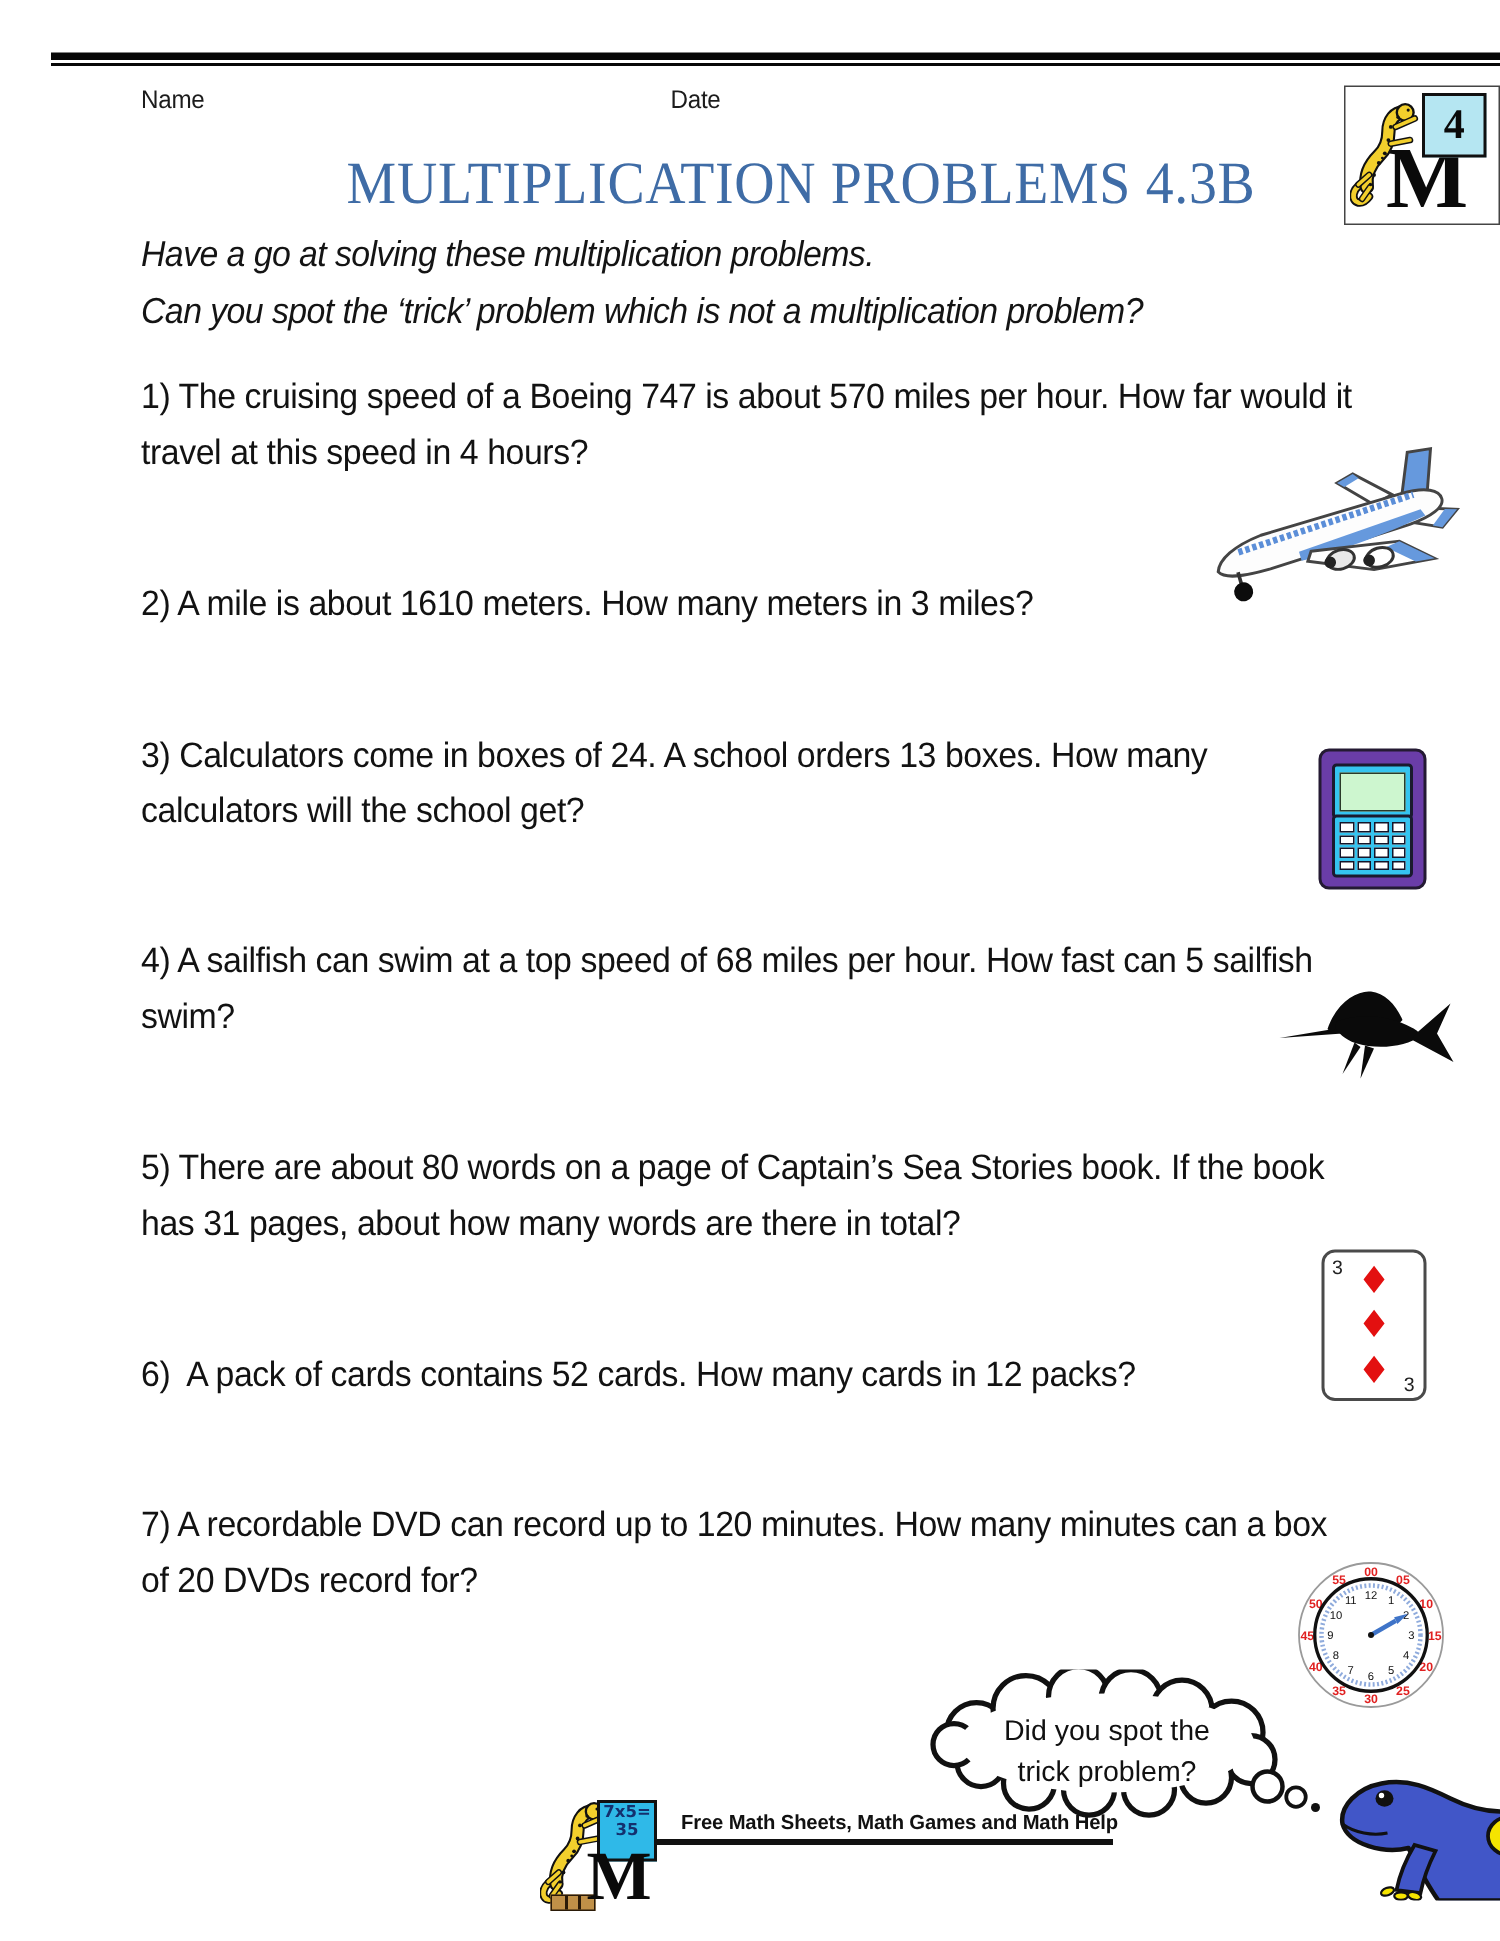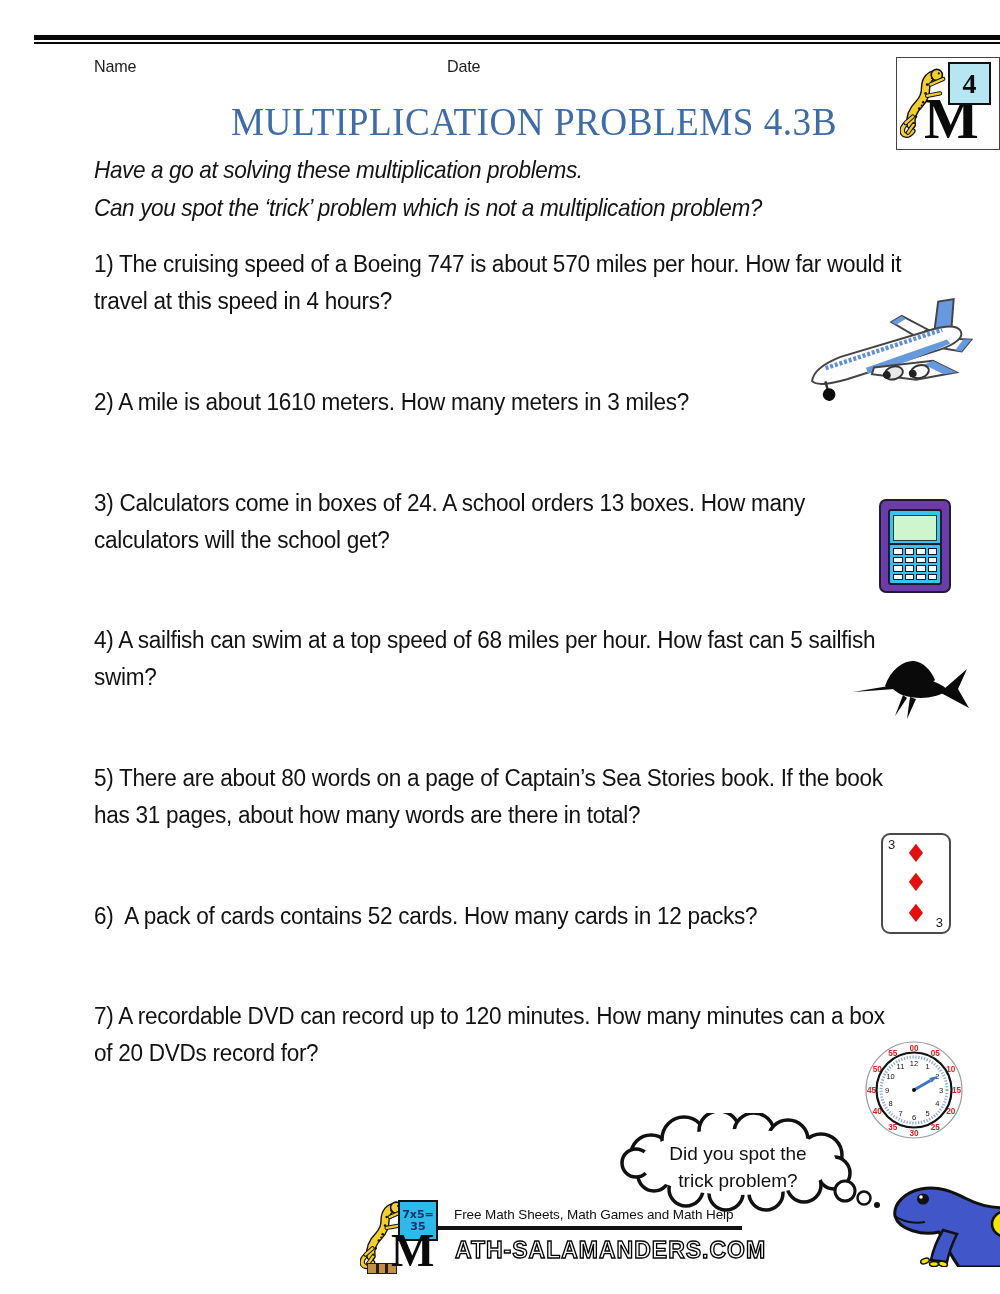--- a/index.html
+++ b/index.html
@@ -34,28 +34,28 @@
   #calculator .pad{position:absolute;left:7px;top:42px;right:7px;bottom:6px;background:#35c4f0;
      border:2px solid #1a1a2e;border-radius:3px;display:grid;grid-template-columns:repeat(4,1fr);
      grid-template-rows:repeat(4,1fr);gap:2px;padding:3px;box-sizing:border-box;}
   #calculator .key{background:#fff;border:1.5px solid #15152a;}
   
   #playing-card{left:847px;top:833px;width:66px;height:97px;background:#fff;border:2px solid #4a4a4a;border-radius:9px;}
   .card-rank{position:absolute;font-size:13px;color:#222;}
   .pip{position:absolute;left:50%;transform:translateX(-50%);color:#e31010;font-size:25px;line-height:1;
        font-family:"DejaVu Sans",sans-serif;}
   
-  #footer-tagline{left:420px;top:1207px;font-size:13.5px;font-weight:normal;color:#111;letter-spacing:-0.1px;}
+  #footer-tagline{left:420px;top:1207px;font-size:13.5px;font-weight:bold;color:#111;letter-spacing:-0.1px;}
   #footer-divider{left:404px;top:1226px;width:304px;height:4px;background:#111;}
   #footer-bigM{left:357px;top:1228px;font-family:"Liberation Serif",serif;font-weight:bold;
      font-size:46px;line-height:1;color:#0a0a0a;}
   #footer-site{left:421px;top:1237px;font-family:"Liberation Sans",sans-serif;font-weight:800;
      font-size:23px;letter-spacing:1px;color:#fafafa;-webkit-text-stroke:1.35px #000;}
   #footer-board{left:364px;top:1200px;width:36px;height:37px;background:#2fb9e8;border:2.5px solid #111;
-     display:flex;flex-direction:column;align-items:center;justify-content:center;
+     display:flex;flex-direction:column;align-items:center;justify-content:flex-start;
      font-family:"DejaVu Sans",sans-serif;font-weight:bold;font-size:11px;line-height:12px;color:#14306e;}
   #footer-stool{left:333px;top:1263px;width:28px;height:9px;background:#c09048;border:1.5px solid #2a1a08;
      background-image:linear-gradient(90deg,transparent 30%,#2a1a08 30%,#2a1a08 38%,transparent 38%,transparent 62%,#2a1a08 62%,#2a1a08 70%,transparent 70%);}
   svg text{font-family:"Liberation Sans",sans-serif;}
 </style>
 </head>
 <body>
 
 <svg width="0" height="0" style="position:absolute" aria-hidden="true">
   <symbol id="sal" viewBox="0 0 60 90">
@@ -280,15 +280,14 @@
       <use href="#sal"></use>
     </svg>
   <div id="footer-stool" class="abs"></div>
   <div id="footer-board" class="abs">
     <div>7x5=</div>
     <div>35</div>
   </div>
   <div id="footer-bigM" class="abs">M</div>
   <div id="footer-tagline" class="abs">Free Math Sheets, Math Games and Math Help</div>
   <div id="footer-divider" class="abs"></div>
-  <div id="footer-site" class="abs">ATH-SALAMANDERS.COM</div>
 
 </div>
 
 </body></html>

